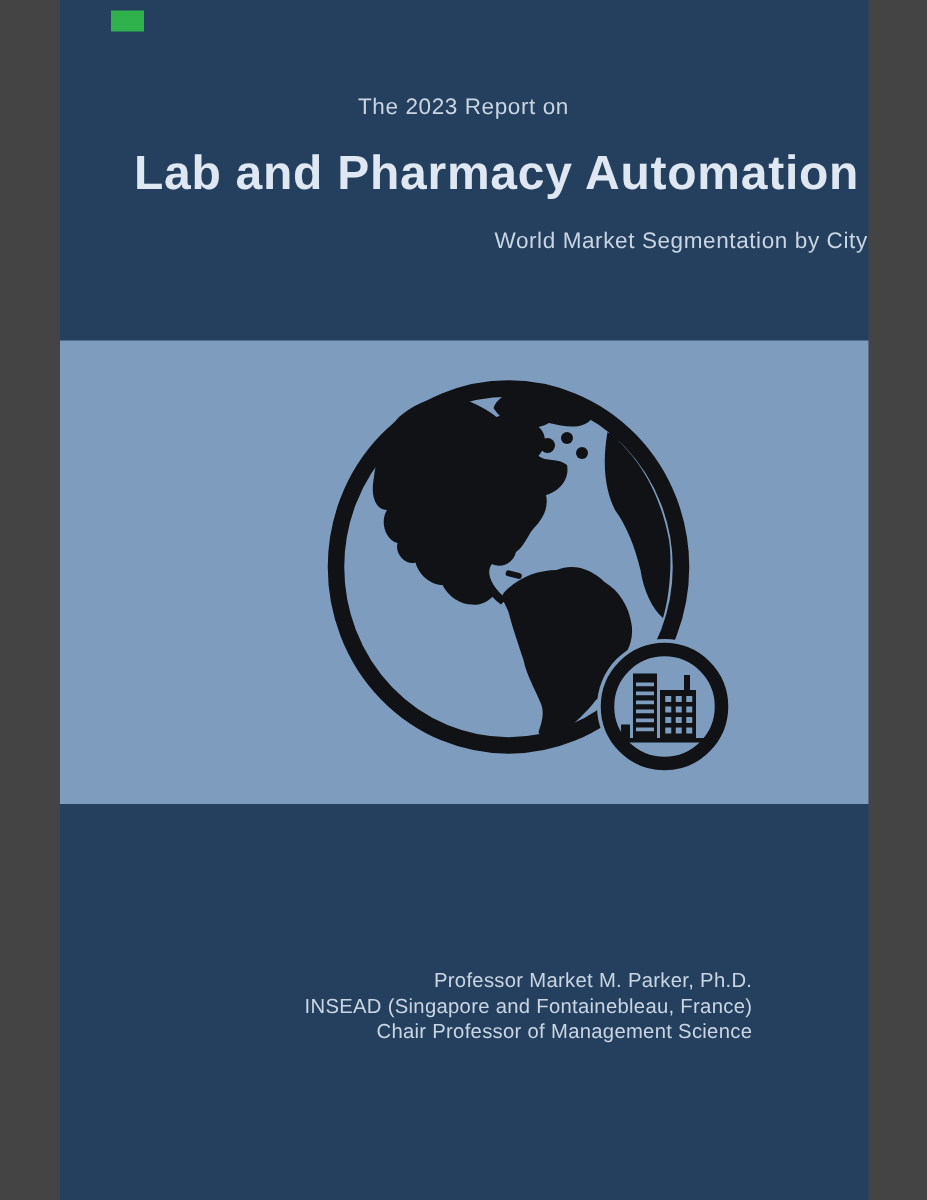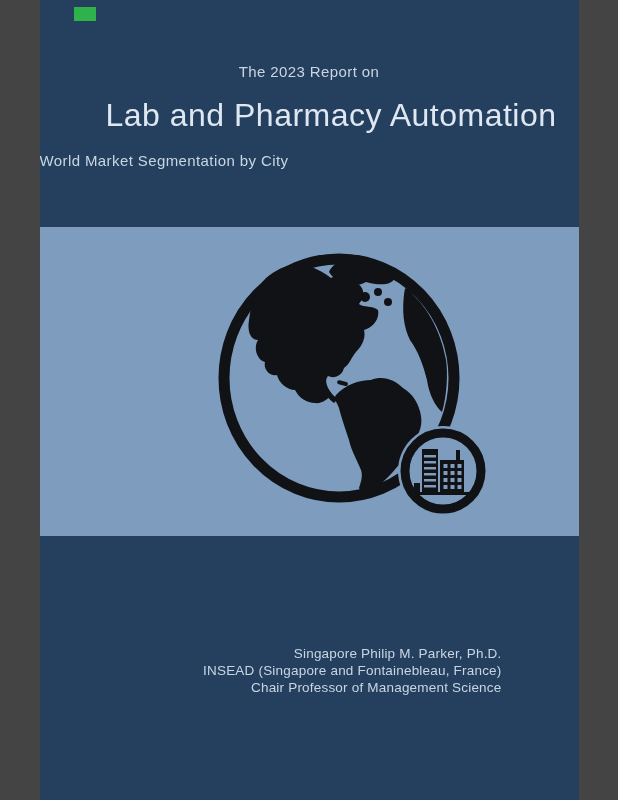--- a/index.html
+++ b/index.html
@@ -23,26 +23,26 @@
     position:absolute;left:34px;top:7px;width:22px;height:14px;
     background:var(--logo-green);
   }
   .pretitle{
     position:absolute;left:0;right:0;top:63px;
     text-align:center;font-size:15px;letter-spacing:.4px;
     color:var(--secondary-text);
   }
   .title{
     position:absolute;left:0;right:0;top:97px;
-    text-align:center;font-size:32px;font-weight:normal;
+    text-align:center;font-size:32px;font-weight:bold;
     letter-spacing:.5px;color:var(--title-text);margin:0;padding-left:44px;
   }
   .subtitle{
     position:absolute;left:0;right:0;top:152px;
-    text-align:left;font-size:15px;letter-spacing:.4px;
+    text-align:right;font-size:15px;letter-spacing:.4px;
     color:var(--secondary-text);
   }
   .band{
     position:absolute;left:0;top:227px;width:618px;height:309px;
     background:var(--band-blue);
   }
   .globe-wrap{position:absolute;left:173px;top:248px;width:252px;height:260px;}
   .badge-wrap{position:absolute;left:357px;top:425px;width:92px;height:92px;}
   .ink{fill:var(--artwork-black);}
   .paper{fill:var(--band-blue);}
@@ -132,18 +132,18 @@
       <rect class="paper" x="46.5" y="53" width="4" height="4"></rect>
       <rect class="paper" x="53.5" y="53" width="4" height="4"></rect>
       <rect class="paper" x="60.5" y="53" width="4" height="4"></rect>
       <rect class="paper" x="46.5" y="60" width="4" height="4"></rect>
       <rect class="paper" x="53.5" y="60" width="4" height="4"></rect>
       <rect class="paper" x="60.5" y="60" width="4" height="4"></rect>
     </svg>
   </div>
 
   <div class="author">
-    <div>Singapore Philip M. Parker, Ph.D.</div>
+    <div>Professor Market M. Parker, Ph.D.</div>
     <div>INSEAD (Singapore and Fontainebleau, France)</div>
     <div>Chair Professor of Management Science</div>
   </div>
 
 </div>
 
 </body></html>

